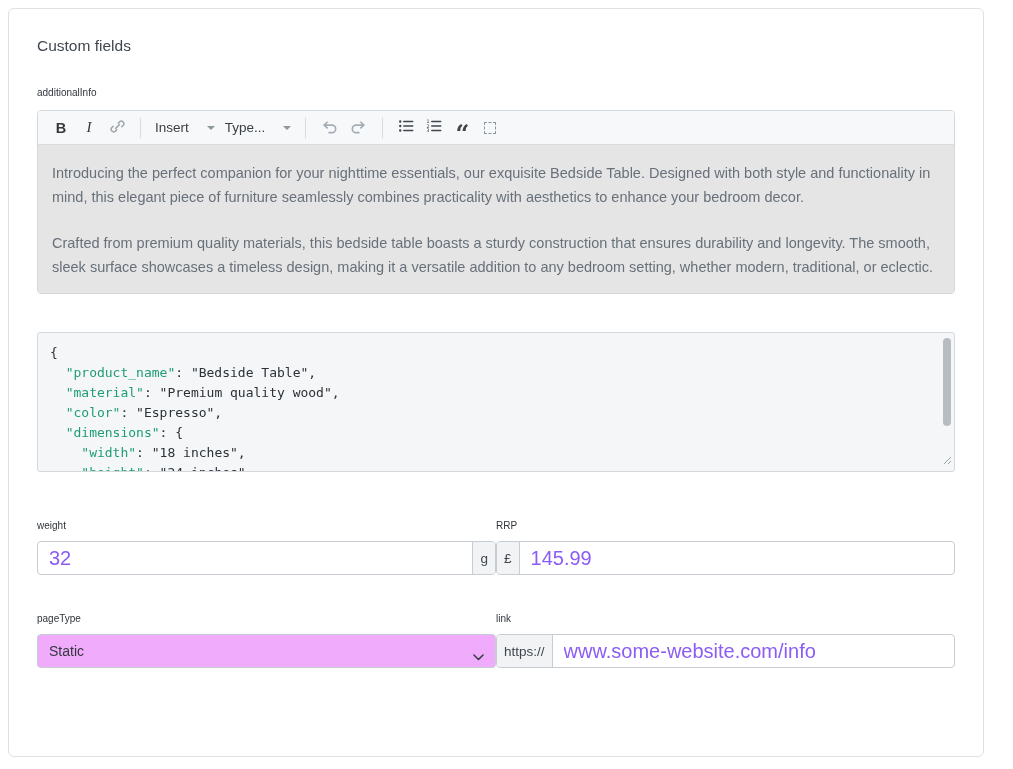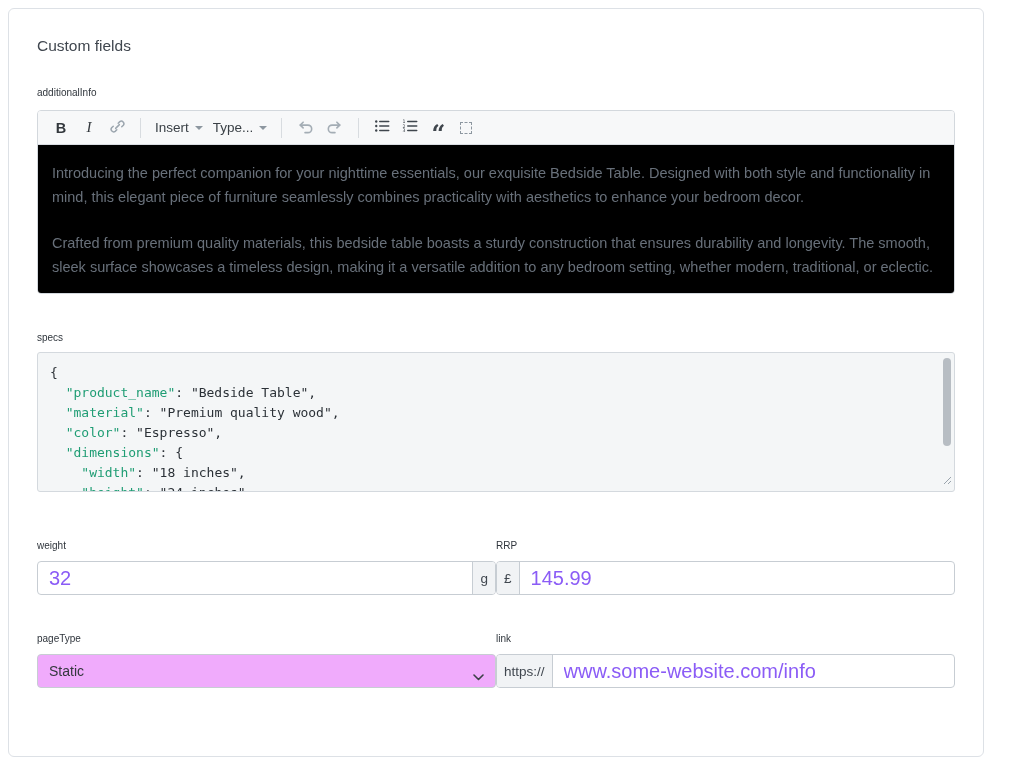--- a/index.html
+++ b/index.html
@@ -22,27 +22,27 @@
     border-bottom: 1px solid #d9dde2; padding: 0 10px; gap: 2px;
   }
   .tb-btn {
     min-width: 26px; height: 26px; display: flex; align-items: center; justify-content: center;
     border: none; background: transparent; cursor: pointer; border-radius: 3px;
     font-family: "Liberation Sans", sans-serif; padding: 0 4px;
   }
   .tb-bold { font-weight: 700; font-size: 14.5px; color: #33383d; }
   .tb-italic { font-style: italic; font-family: "Liberation Serif", serif; font-size: 15px; color: #33383d; }
   .tb-divider { width: 1px; height: 20px; background: #d8dce0; margin: 0 8px; }
-  .tb-drop { display: flex; align-items: center; gap: 6px; font-size: 13.5px; color: #3a4046; }
+  .tb-drop { display: flex; align-items: center; gap: 18px; font-size: 13.5px; color: #3a4046; }
   .caret-down { width: 0; height: 0; border-left: 4px solid transparent;
     border-right: 4px solid transparent; border-top: 4.5px solid #8d97a0; }
   .tb-quote { font-family: "DejaVu Serif", serif; font-weight: 700; font-size: 24px;
     color: #3f464d; line-height: 10px; padding-top: 12px; }
   .tb-square { width: 12px; height: 12px; border: 1.5px dashed #8d97a0; }
-  .editor-content { background: #000000; padding: 16px 14px 14px 14px; }
+  .editor-content { background: #e5e5e5; padding: 16px 14px 14px 14px; }
   .editor-content p { font-size: 14.5px; line-height: 24px; color: #68707a; margin-bottom: 22px; }
   .editor-content p:last-child { margin-bottom: 0; }
 
   
   .specs-group { margin-top: 38px; }
   .specs-group .field-label { margin-bottom: 9px; }
   .code-box {
     position: relative; height: 140px; background: #f4f6f7;
     border: 1px solid #d4d9de; border-radius: 3px; overflow: hidden;
     padding: 10px 16px 0 12px; cursor: text;
@@ -160,21 +160,20 @@
         </button>
       </div>
       <div class="editor-content">
           <p>Introducing the perfect companion for your nighttime essentials, our exquisite Bedside Table. Designed with both style and functionality in mind, this elegant piece of furniture seamlessly combines practicality with aesthetics to enhance your bedroom decor.</p>
           <p>Crafted from premium quality materials, this bedside table boasts a sturdy construction that ensures durability and longevity. The smooth, sleek surface showcases a timeless design, making it a versatile addition to any bedroom setting, whether modern, traditional, or eclectic.</p>
         </div>
     </div>
   </div>
 
   <div class="specs-group">
-    <div class="field-label">specs</div>
     <div class="code-box">
       <div>
           <div class="code-line">{</div>
           <div class="code-line">  <span class="k">"product_name"</span>: "Bedside Table",</div>
           <div class="code-line">  <span class="k">"material"</span>: "Premium quality wood",</div>
           <div class="code-line">  <span class="k">"color"</span>: "Espresso",</div>
           <div class="code-line">  <span class="k">"dimensions"</span>: {</div>
           <div class="code-line">    <span class="k">"width"</span>: "18 inches",</div>
           <div class="code-line">    <span class="k">"height"</span>: "24 inches",</div>
         </div>

